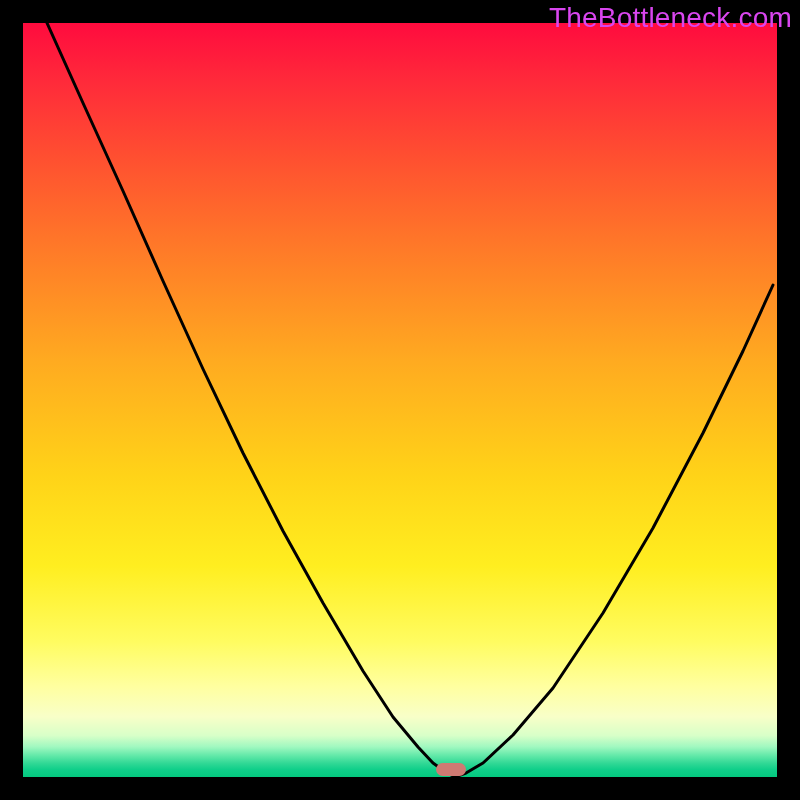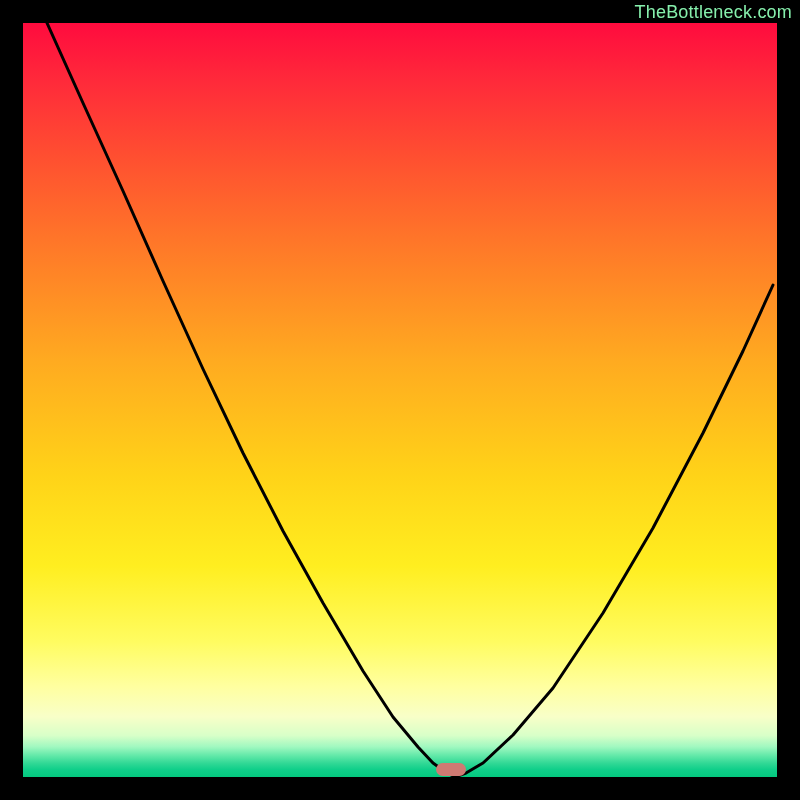--- a/index.html
+++ b/index.html
@@ -58,23 +58,23 @@
     position: absolute;
     width: 30px;
     height: 13px;
     border-radius: 7px;
     background: #cf7a73;
   }
   .watermark {
     position: absolute;
     top: 2px;
     right: 8px;
-    color: #86efac;
+    color: #d946ef;
     font-family: Arial, Helvetica, sans-serif;
-    font-size: 18px;
+    font-size: 28px;
     font-weight: 400;
     letter-spacing: 0.2px;
   }
 </style>
 </head>
 <body>
 
 <div class="frame">
 
   <div class="plot-area">

